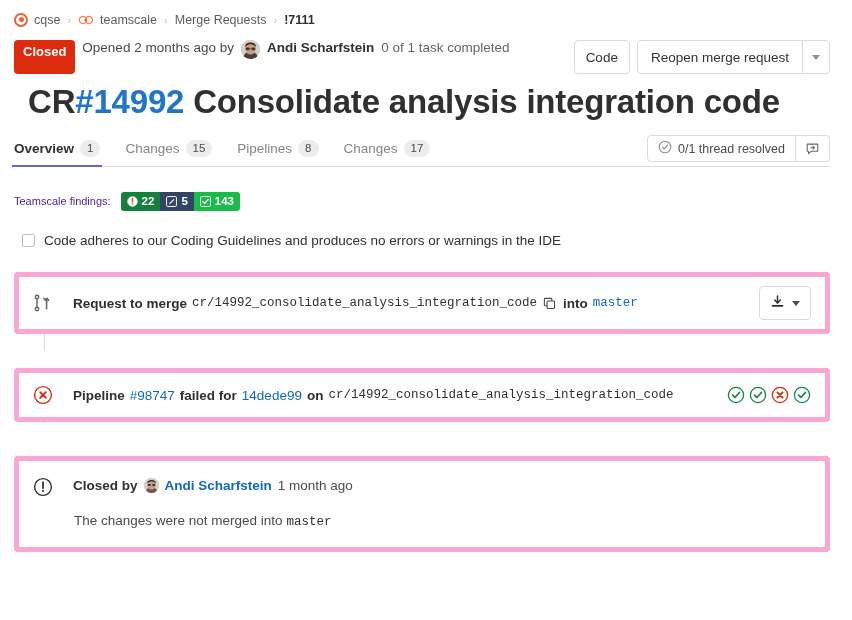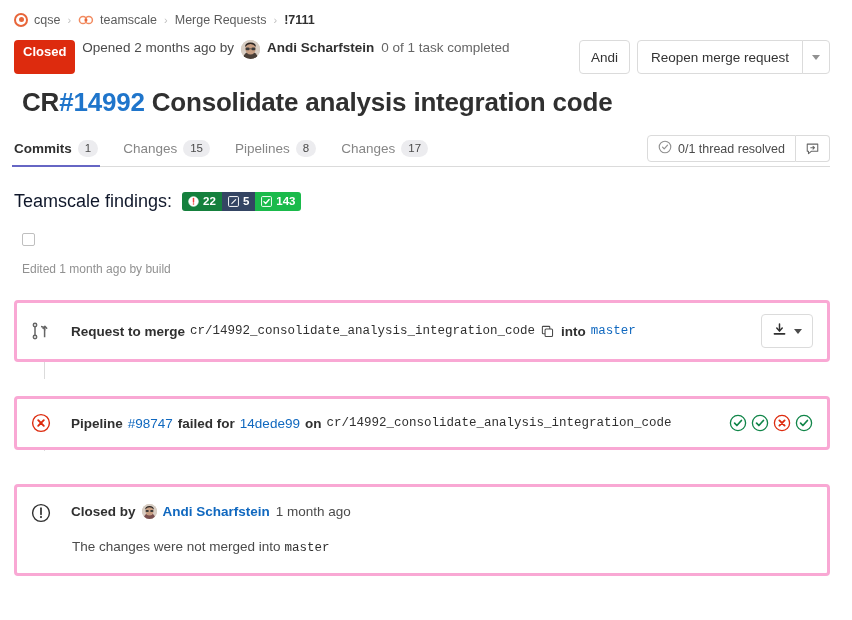--- a/index.html
+++ b/index.html
@@ -59,22 +59,22 @@
   .split .btn-main { border-radius: 4px 0 0 4px; padding: 6px 13px; }
   .split .btn-caret {
     border-radius: 0 4px 4px 0; border-left: 1px solid #dbdbdb; margin-left: -1px;
     padding: 6px 9px; display: flex; align-items: center; justify-content: center;
   }
   .caret { width: 0; height: 0; border-left: 4px solid transparent; border-right: 4px solid transparent; border-top: 5px solid #919191; display:block;}
   .caret-dark { border-top-color: #4b4b4b; }
 
   
   h1.title {
-    font-size: 26px; font-weight: bold; color: #303030;
-    margin: 12px 0 0 8px; line-height: 32px; letter-spacing: -0.2px;
+    font-size: 33px; font-weight: bold; color: #303030;
+    margin: 12px 0 0 14px; line-height: 32px; letter-spacing: -0.2px;
   }
   h1.title .num { color: #1f75cb; }
 
   
   .tabsrow { display: flex; align-items: flex-end; margin-top: 14px; border-bottom: 1px solid #dbdbdb; height: 35px; }
   .tabs { display: flex; align-items: center; gap: 0; height: 35px; }
   .tab {
     display: flex; align-items: center; gap: 6px;
     padding: 0 13px 0 0; margin-right: 12px; height: 35px;
     font-size: 13.5px; color: #868686; cursor: pointer; position: relative;
@@ -94,41 +94,41 @@
     border: 1px solid #dbdbdb; border-radius: 4px 0 0 4px;
     padding: 4px 10px; font-size: 12.5px; color: #4b4b4b; background:#fff;
   }
   .thread-btn {
     border: 1px solid #dbdbdb; border-left: none; border-radius: 0 4px 4px 0;
     padding: 4px 9px; display:flex; align-items:center; background: #fff; cursor: pointer;
   }
 
   
   .findingsrow { display: flex; align-items: center; gap: 10px; margin-top: 22px; height: 24px; }
-  .findings-label { color: #0f172a; font-size: 18px; }
+  .findings-label { color: #4c1d95; font-size: 11px; }
   .findings-badges {
     display: inline-flex; border-radius: 3px; overflow: hidden; height: 19px;
     box-shadow: 0 0 0 2px #fff;
   }
   .fb { display: inline-flex; align-items: center; gap: 4px; padding: 0 6px; font-size: 11.5px; color: #fff; font-weight: bold; }
   .fb.red { background: #15803d; }
   .fb.navy { background: #344563; }
   .fb.green { background: #1aba4b; }
   .fb svg { display:block; }
 
   
   .taskline { display: flex; align-items: center; gap: 9px; margin-top: 20px; padding-left: 8px; }
   .cbox { width: 13px; height: 13px; border: 1px solid #bfbfbf; border-radius: 2px; background: #fff; flex:0 0 auto; }
   .tasktext { font-size: 13.5px; color: #303030; }
   .editedline { font-size: 12px; color: #919191; margin-top: 16px; padding-left: 8px; }
 
   
   .widgets { margin-top: 24px; position: relative; }
   .card {
-    border: 3px solid #f9a8d4; border-radius: 4px; background: #fff;
+    border: 5px solid #f9a8d4; border-radius: 4px; background: #fff;
     display: flex; align-items: center; padding: 0 14px;
     position: relative;
   }
   .card .gutter { width: 40px; flex: 0 0 40px; display: flex; align-items: center; justify-content: flex-start; }
   .card-body { flex: 1 1 auto; display: flex; align-items: center; flex-wrap: wrap; gap: 0; }
   .connector { position: absolute; left: 30px; width: 1px; background: #dbdbdb; }
   .c1 { top: 62px; height: 17px; }
   .c2 { top: 134px; height: 17px; }
 
   .mono { font-family: "Liberation Mono", monospace; font-size: 12.5px; }
@@ -187,37 +187,37 @@
         <ellipse cx="9.5" cy="9" rx="5.2" ry="5.6" fill="#c79e82"></ellipse>
         <path d="M4 7 Q9.5 1 15 7 Q15 2.5 9.5 2.5 Q4 2.5 4 7Z" fill="#2e2622"></path>
         <rect x="4.6" y="7.6" width="4" height="2.6" rx="1.2" fill="#3a3a3a"></rect>
         <rect x="10.4" y="7.6" width="4" height="2.6" rx="1.2" fill="#3a3a3a"></rect>
         <rect x="8.6" y="8.5" width="1.8" height="0.7" fill="#3a3a3a"></rect>
       </svg>
     </span>
     <a class="author-name lnk" style="color:#303030;text-decoration:none" href="#">Andi Scharfstein</a>
     <span class="task-count">0 of 1 task completed</span>
     <span class="spacer"></span>
-    <button class="btn">Andi</button>
+    <button class="btn">Code</button>
     <span class="split">
       <button class="btn btn-main">Reopen merge request</button>
       <button class="btn btn-caret">
           <span class="caret"></span>
         </button>
     </span>
   </div>
 
   <h1 class="title">
     <span>CR</span><span class="num">#14992</span><span> Consolidate analysis integration code</span>
   </h1>
 
   <div class="tabsrow">
     <div class="tabs">
       <div class="tab active">
-        <span>Commits</span>
+        <span>Overview</span>
         <span class="pill">1</span>
       </div>
       <div class="tab">
         <span>Changes</span>
         <span class="pill">15</span>
       </div>
       <div class="tab">
         <span>Pipelines</span>
         <span class="pill">8</span>
       </div>
@@ -270,22 +270,22 @@
           <rect x="0.8" y="0.8" width="14.4" height="14.4" rx="1.6" fill="none" stroke="#fff" stroke-width="1.4"></rect>
           <path d="M4.2 8.2 L6.8 10.8 L11.8 5.2" fill="none" stroke="#fff" stroke-width="2" stroke-linecap="round" stroke-linejoin="round"></path>
         </svg>
         <span>143</span>
       </span>
     </span>
   </div>
 
   <div class="taskline">
     <span class="cbox"></span>
-  </div>
-  <div class="editedline">Edited 1 month ago by build</div>
+    <span class="tasktext">Code adheres to our Coding Guidelines and produces no errors or warnings in the IDE</span>
+  </div>
 
   <div class="widgets">
     <div class="connector c1"></div>
     <div class="connector c2"></div>
 
     <div class="card card1">
       <div class="gutter">
         <svg width="18" height="20" viewBox="0 0 18 20">
           <circle cx="4" cy="4" r="1.7" fill="none" stroke="#666" stroke-width="1.5"></circle>
           <circle cx="4" cy="16" r="1.7" fill="none" stroke="#666" stroke-width="1.5"></circle>

